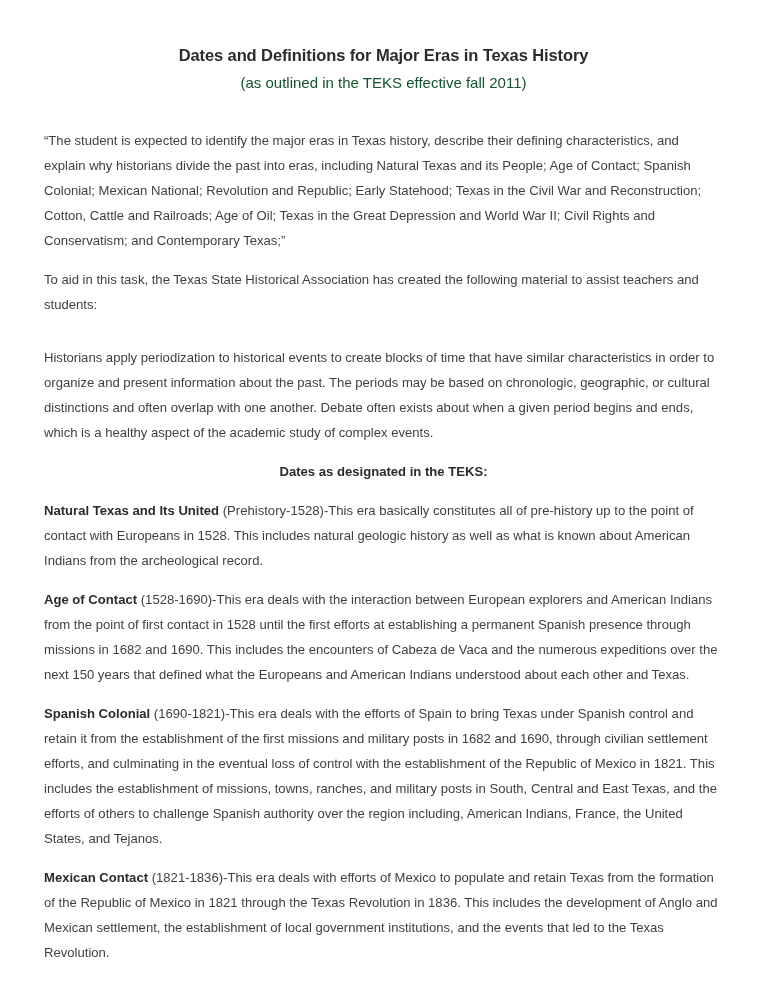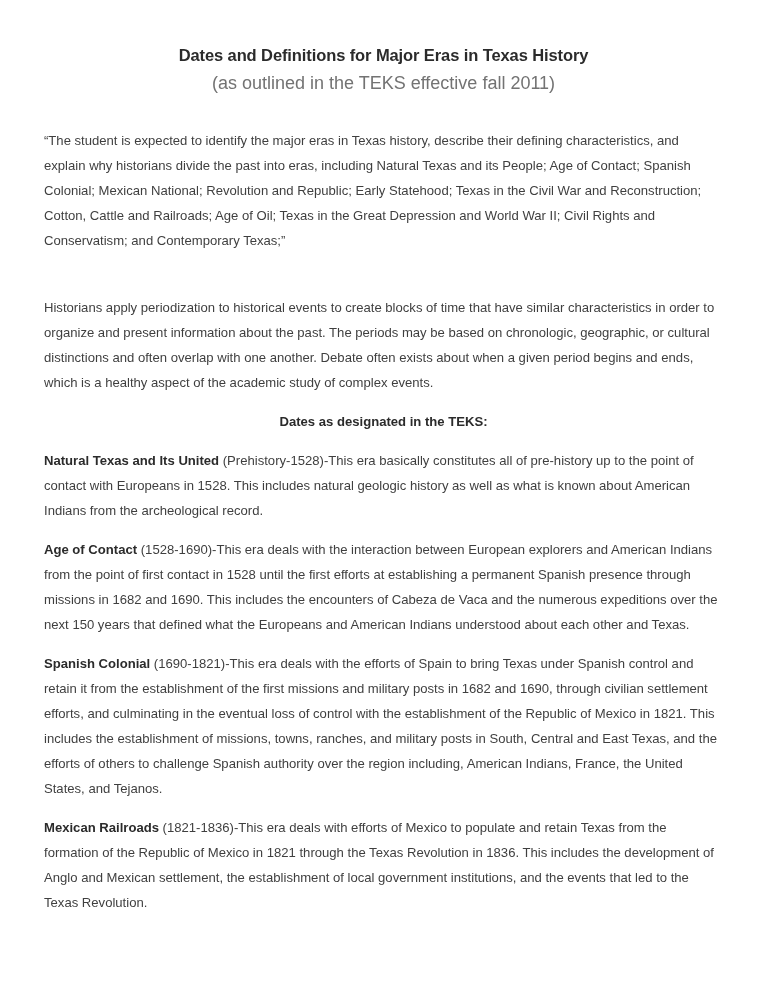--- a/index.html
+++ b/index.html
@@ -27,23 +27,23 @@
   .doc-title {
     font-size: 16.5px;
     font-weight: bold;
     color: #2b2b2b;
     text-align: center;
     line-height: 22px;
     margin: 4px 0 0 0;
     letter-spacing: -0.1px;
   }
   .doc-subtitle {
-    font-size: 18px;
+    font-size: 15px;
     font-weight: normal;
-    color: #737373;
+    color: #14532d;
     text-align: center;
     line-height: 20px;
     margin: 7px 0 0 0;
   }
   p.body-par {
     font-size: 13.1px;
     line-height: 25px;
     margin: 0;
     color: #3f3f3f;
     text-align: left;
@@ -74,20 +74,21 @@
 
   <div class="spacer-lg"></div>
 
 
   <div class="spacer-md"></div>
 
   <p class="body-par">“The student is expected to identify the major eras in Texas history, describe their defining characteristics, and explain why historians divide the past into eras, including Natural Texas and its People; Age of Contact; Spanish Colonial; Mexican National; Revolution and Republic; Early Statehood; Texas in the Civil War and Reconstruction; Cotton, Cattle and Railroads; Age of Oil; Texas in the Great Depression and World War II; Civil Rights and Conservatism; and Contemporary Texas;”</p>
 
   <div class="spacer-md"></div>
 
+  <p class="body-par">To aid in this task, the Texas State Historical Association has created the following material to assist teachers and students:</p>
 
   <div class="spacer-md"></div>
 
 
   <div class="spacer-md"></div>
 
   <p class="body-par">Historians apply periodization to historical events to create blocks of time that have similar characteristics in order to organize and present information about the past. The periods may be based on chronologic, geographic, or cultural distinctions and often overlap with one another. Debate often exists about when a given period begins and ends, which is a healthy aspect of the academic study of complex events.</p>
 
   <div class="spacer-md"></div>
 
@@ -107,16 +108,16 @@
 
   <div class="spacer-md"></div>
 
   <p class="body-par">
     <span class="era-term">Spanish Colonial</span><span> (1690-1821)-This era deals with the efforts of Spain to bring Texas under Spanish control and retain it from the establishment of the first missions and military posts in 1682 and 1690, through civilian settlement efforts, and culminating in the eventual loss of control with the establishment of the Republic of Mexico in 1821. This includes the establishment of missions, towns, ranches, and military posts in South, Central and East Texas, and the efforts of others to challenge Spanish authority over the region including, American Indians, France, the United States, and Tejanos.</span>
   </p>
 
   <div class="spacer-md"></div>
 
   <p class="body-par">
-    <span class="era-term">Mexican Railroads</span><span> (1821-1836)-This era deals with efforts of Mexico to populate and retain Texas from the formation of the Republic of Mexico in 1821 through the Texas Revolution in 1836. This includes the development of Anglo and Mexican settlement, the establishment of local government institutions, and the events that led to the Texas Revolution.</span>
+    <span class="era-term">Mexican Contact</span><span> (1821-1836)-This era deals with efforts of Mexico to populate and retain Texas from the formation of the Republic of Mexico in 1821 through the Texas Revolution in 1836. This includes the development of Anglo and Mexican settlement, the establishment of local government institutions, and the events that led to the Texas Revolution.</span>
   </p>
 
 </div>
 
 </body></html>

